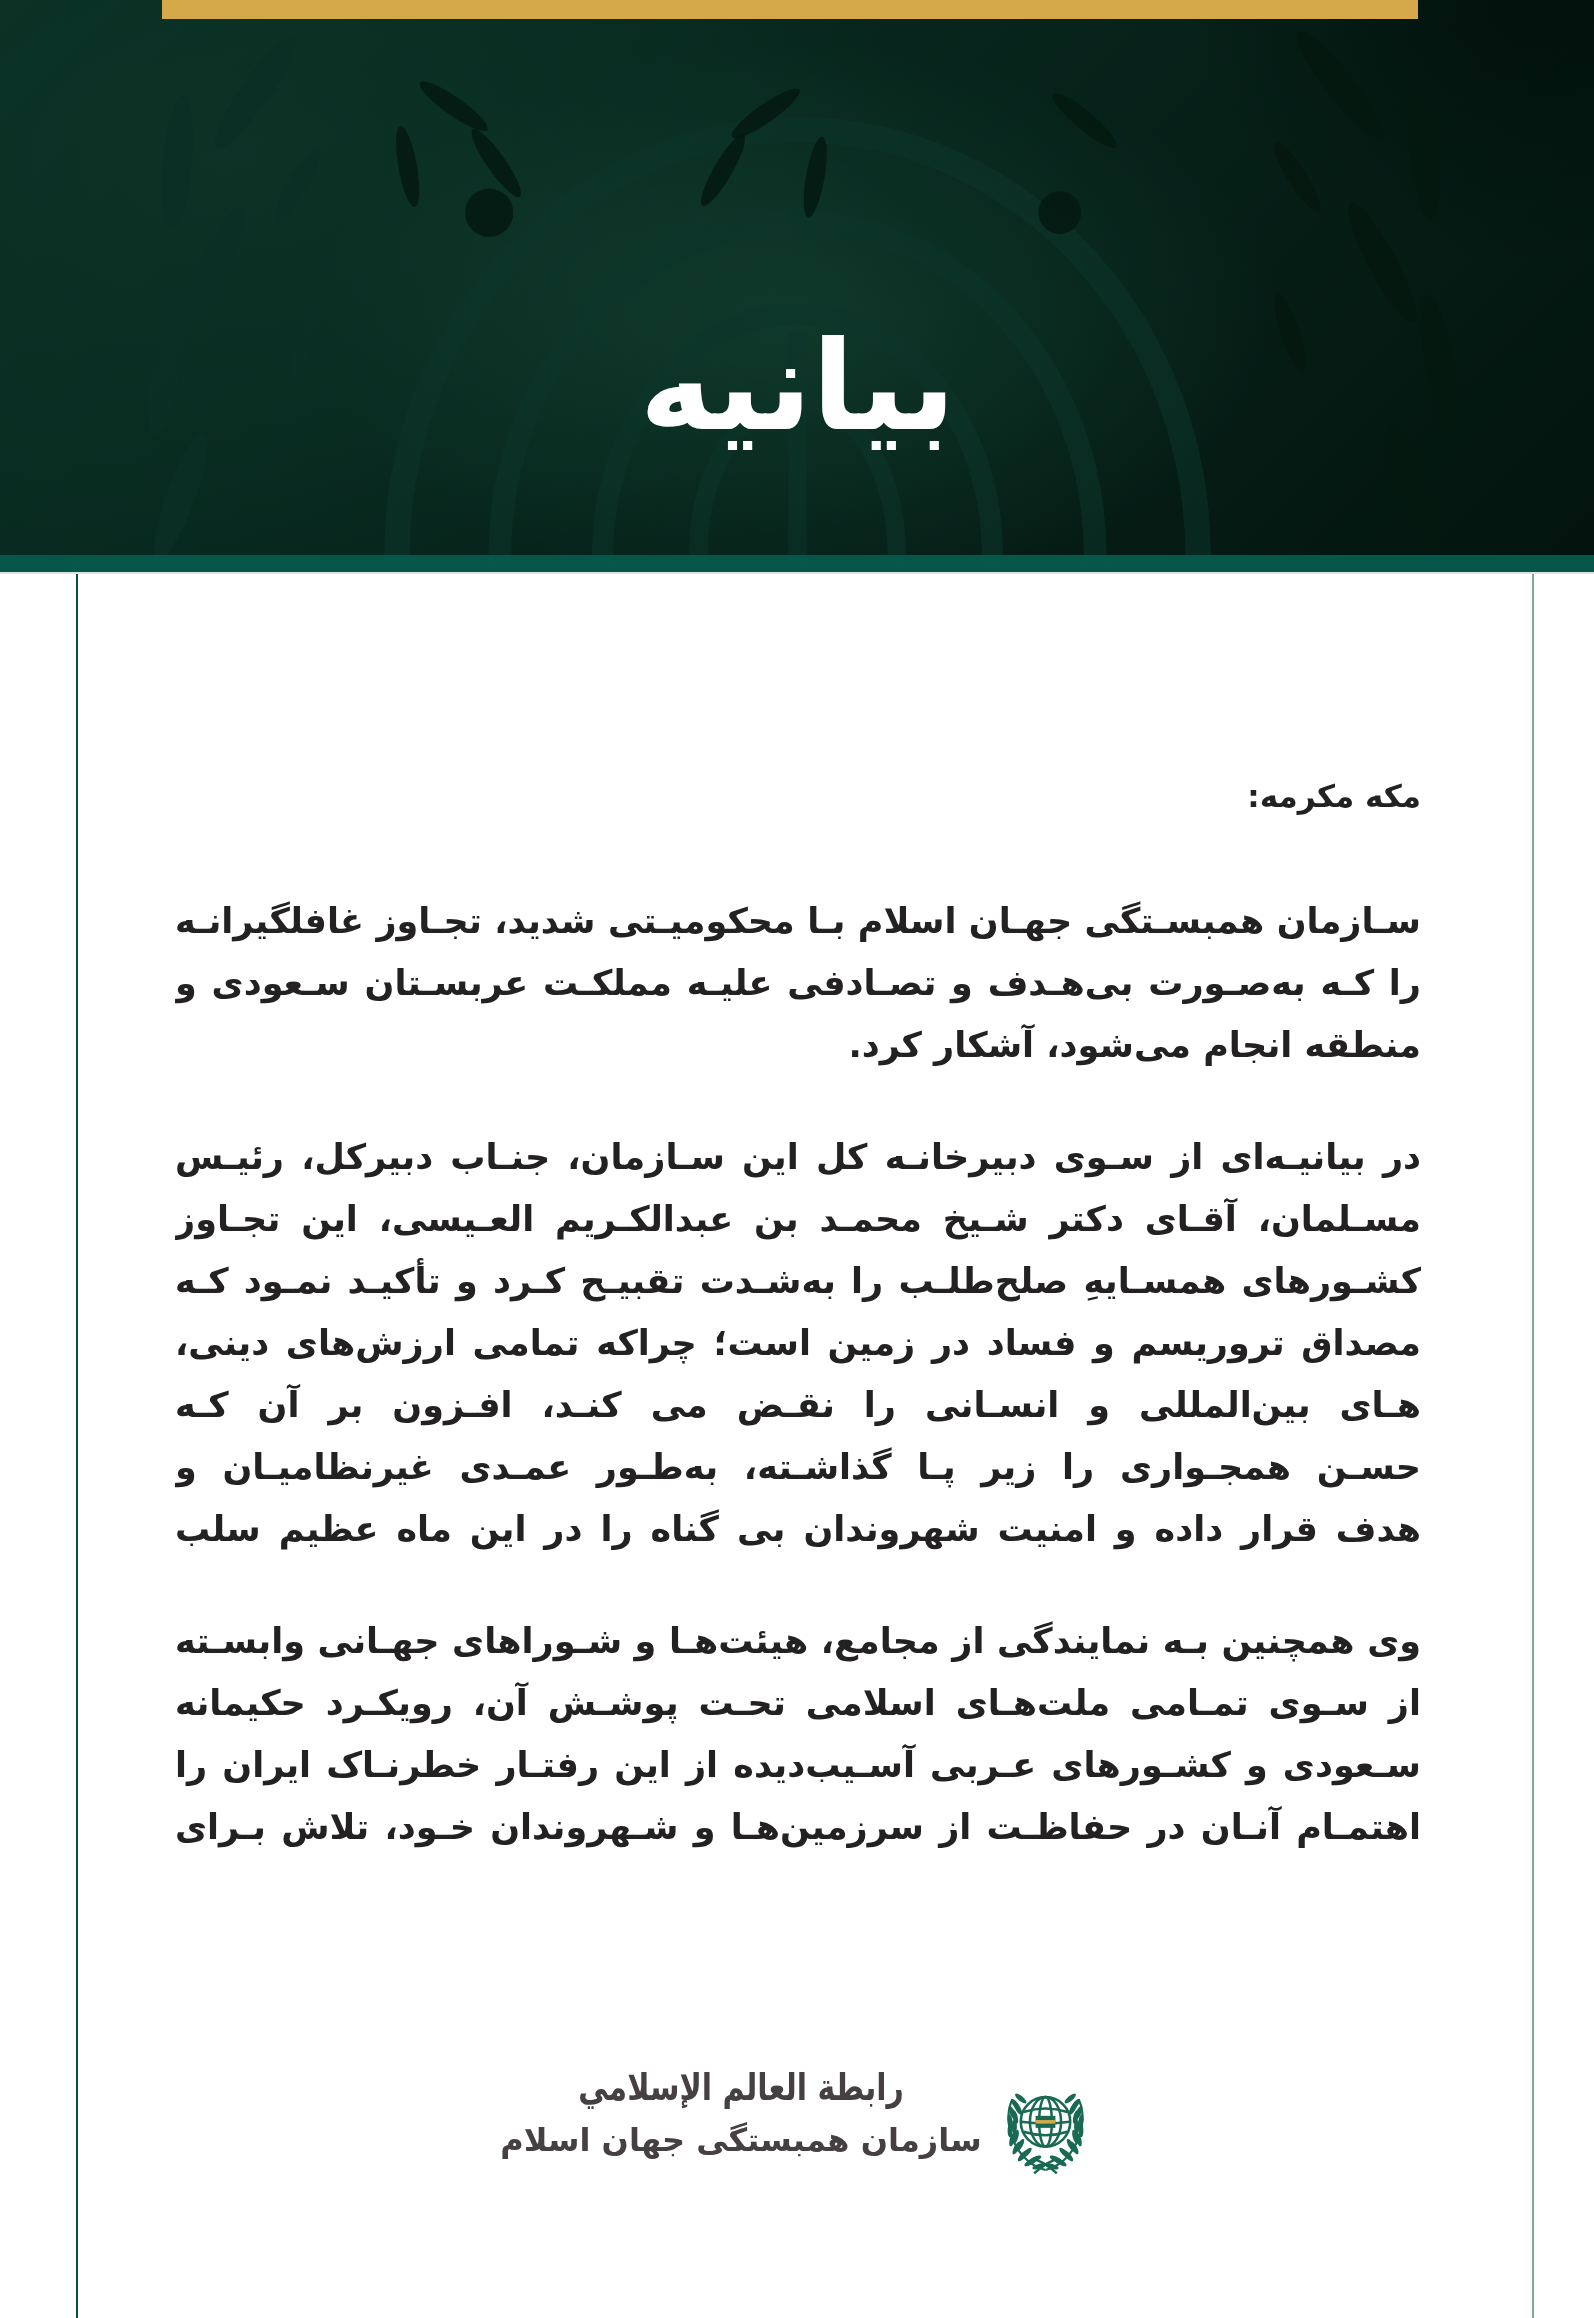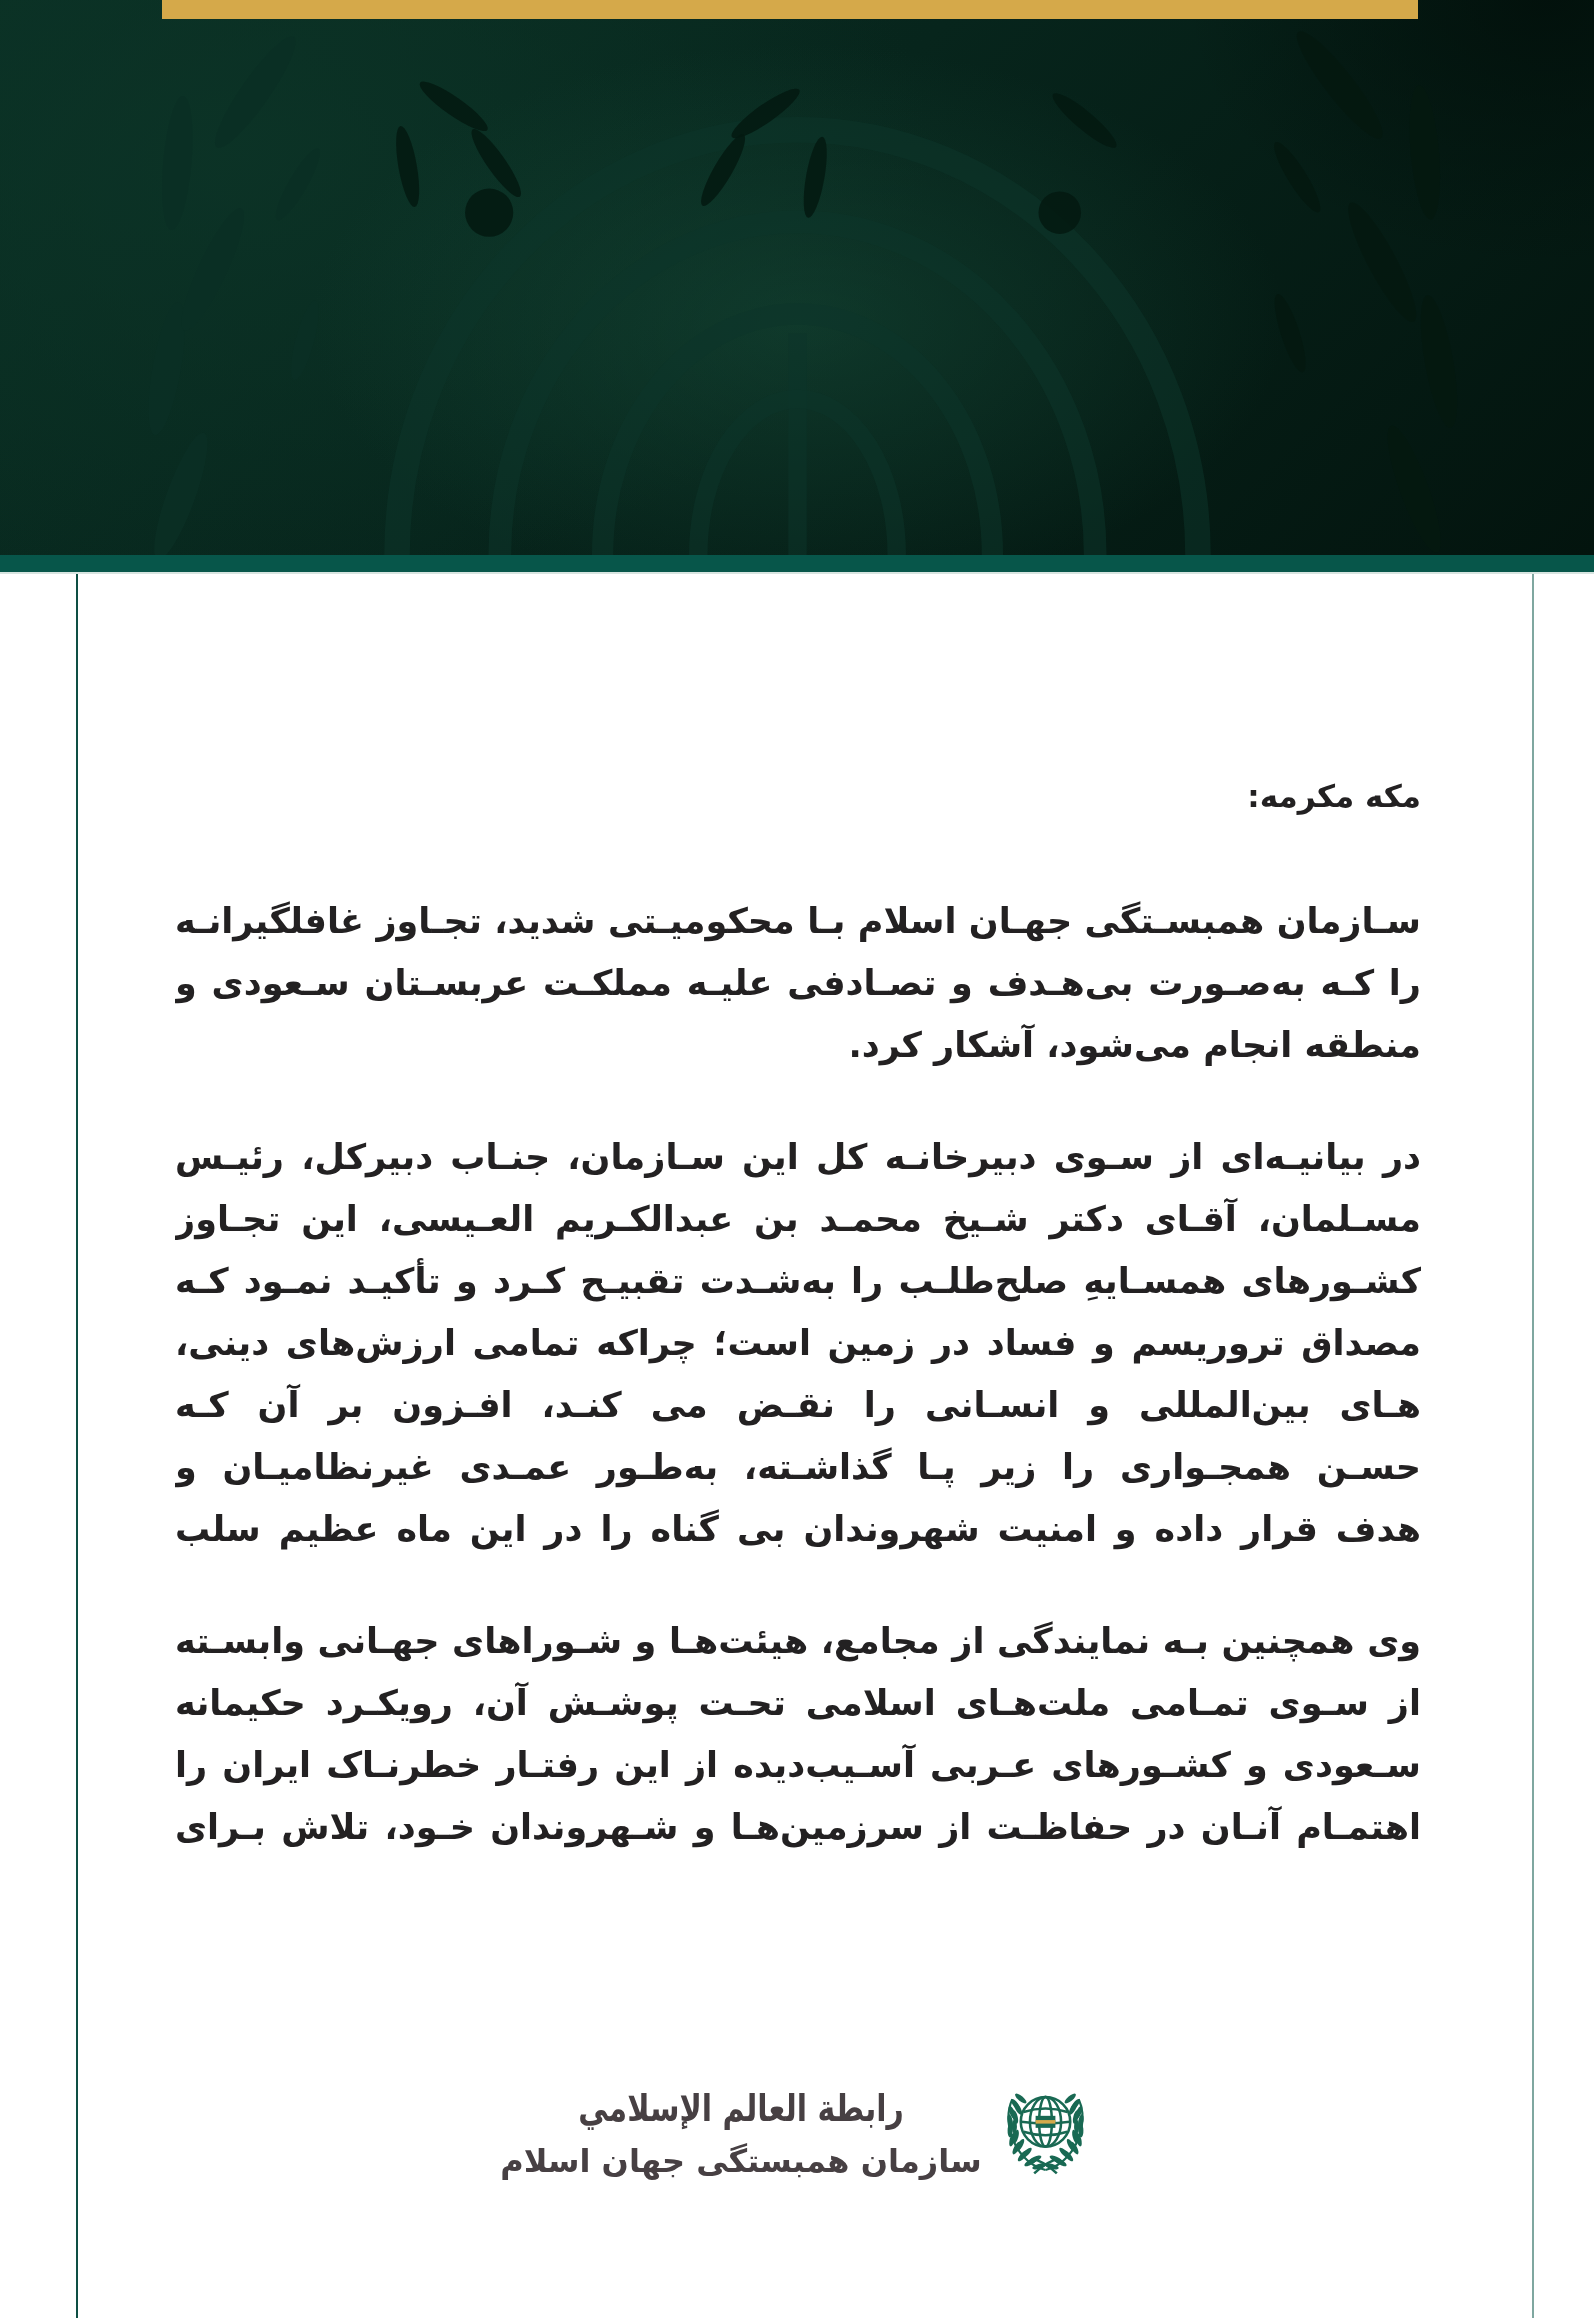--- a/index.html
+++ b/index.html
@@ -50,21 +50,21 @@
   .line{
     line-height:62px;height:62px;overflow:hidden;
     text-align:justify;text-align-last:justify;text-justify:inter-word;
   }
   .line.last{text-align-last:right;}
   
   .logo{
     position:absolute;top:2059px;left:0;width:1595px;
     display:flex;flex-direction:row;justify-content:center;align-items:flex-start;gap:14px;
   }
-  .logo-textcol{margin-top:21px;text-align:center;}
+  .logo-textcol{text-align:center;}
   .logo-calligraphy{
     font-size:30px;font-weight:bold;color:var(--logo-text,#474043);
     white-space:nowrap;direction:rtl;line-height:45px;
     transform:scaleY(1.25);transform-origin:top center;
   }
   .logo-subtitle{
     font-size:32px;font-weight:bold;color:var(--logo-text,#474043);
     direction:rtl;margin-top:20px;line-height:33px;
   }
   .logo-emblem{margin-top:21px;}
@@ -116,20 +116,21 @@
       <use href="#hleaf-s" transform="translate(1080 160) rotate(-35)"></use>
       <use href="#hleaf-s" transform="translate(1020 240) rotate(-60)"></use>
       <use href="#hleaf-s" transform="translate(1150 250) rotate(-80)"></use>
       <circle cx="1495" cy="300" r="30"></circle>
       <use href="#hleaf-s" transform="translate(1530 170) rotate(40)"></use>
     </g>
   </svg>
 
   <div class="gold-bar"></div>
 
+  <h1 class="header-title">بیانیه</h1>
 </div>
 
 <div class="teal-band"></div>
 <div class="rule rule-left"></div>
 <div class="rule rule-right"></div>
 
 <div class="statement" dir="rtl">
   <p class="salutation">مکه مکرمه:</p>
 
 <div class="para">

